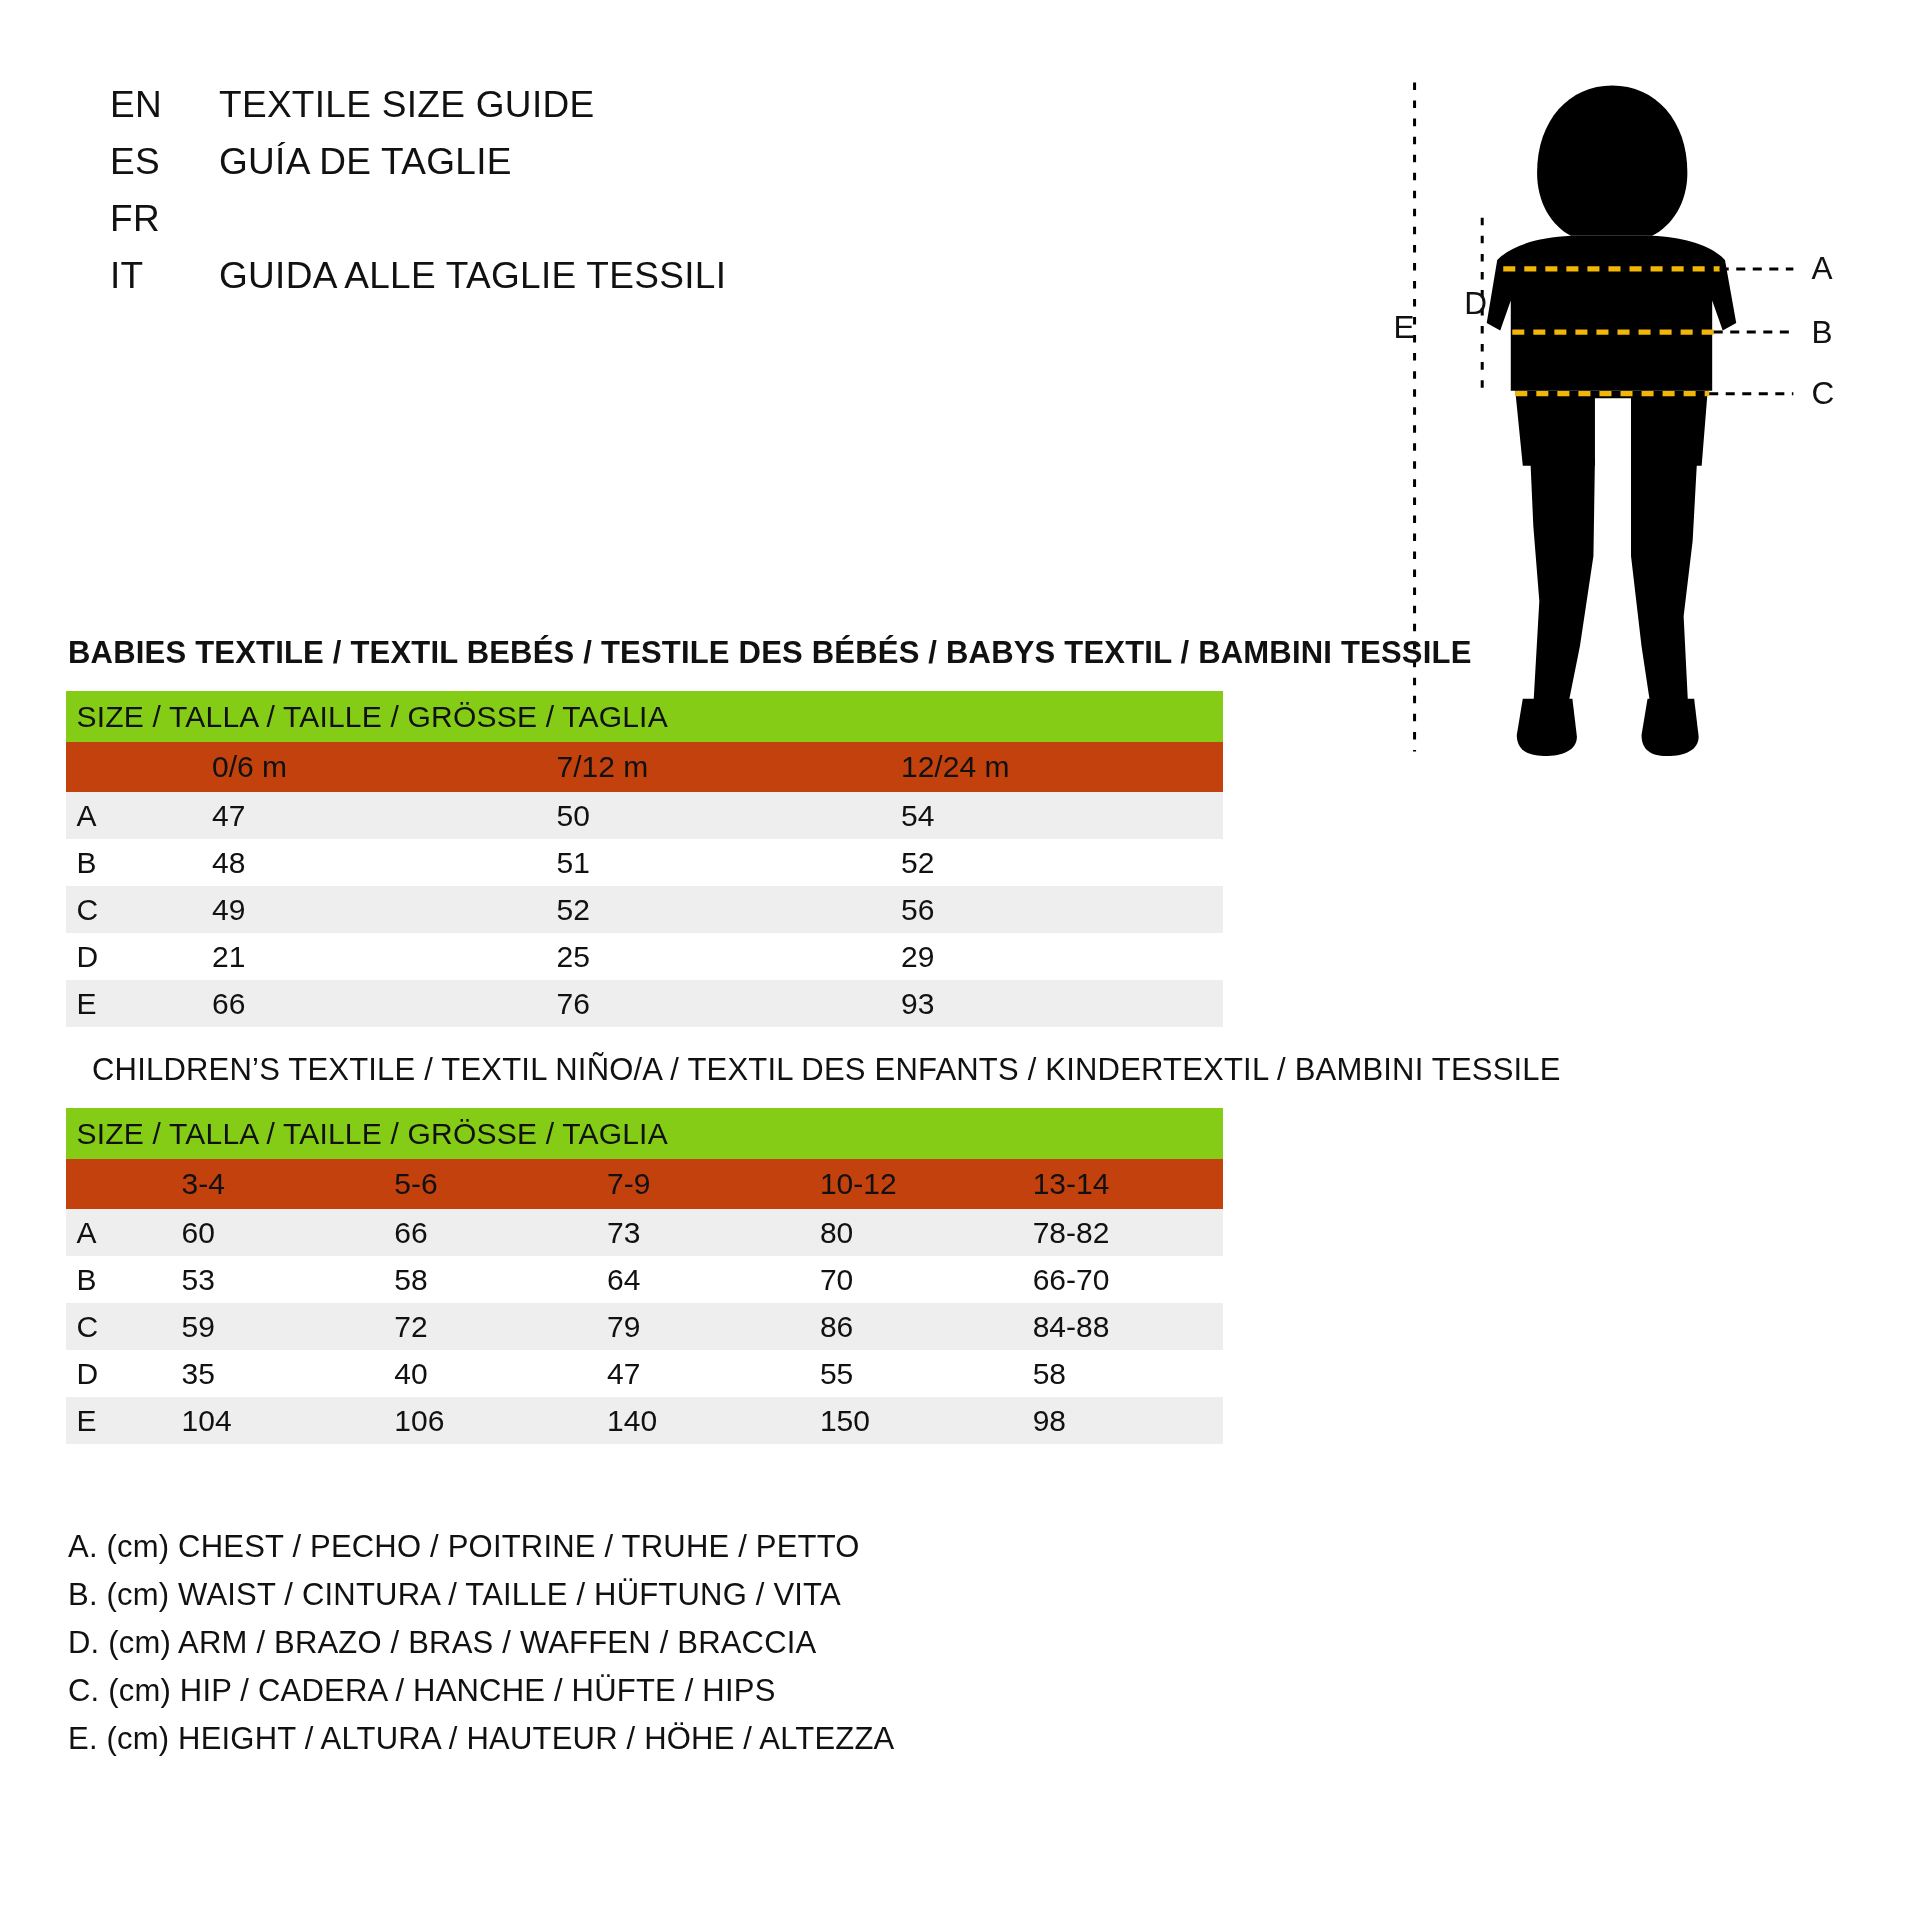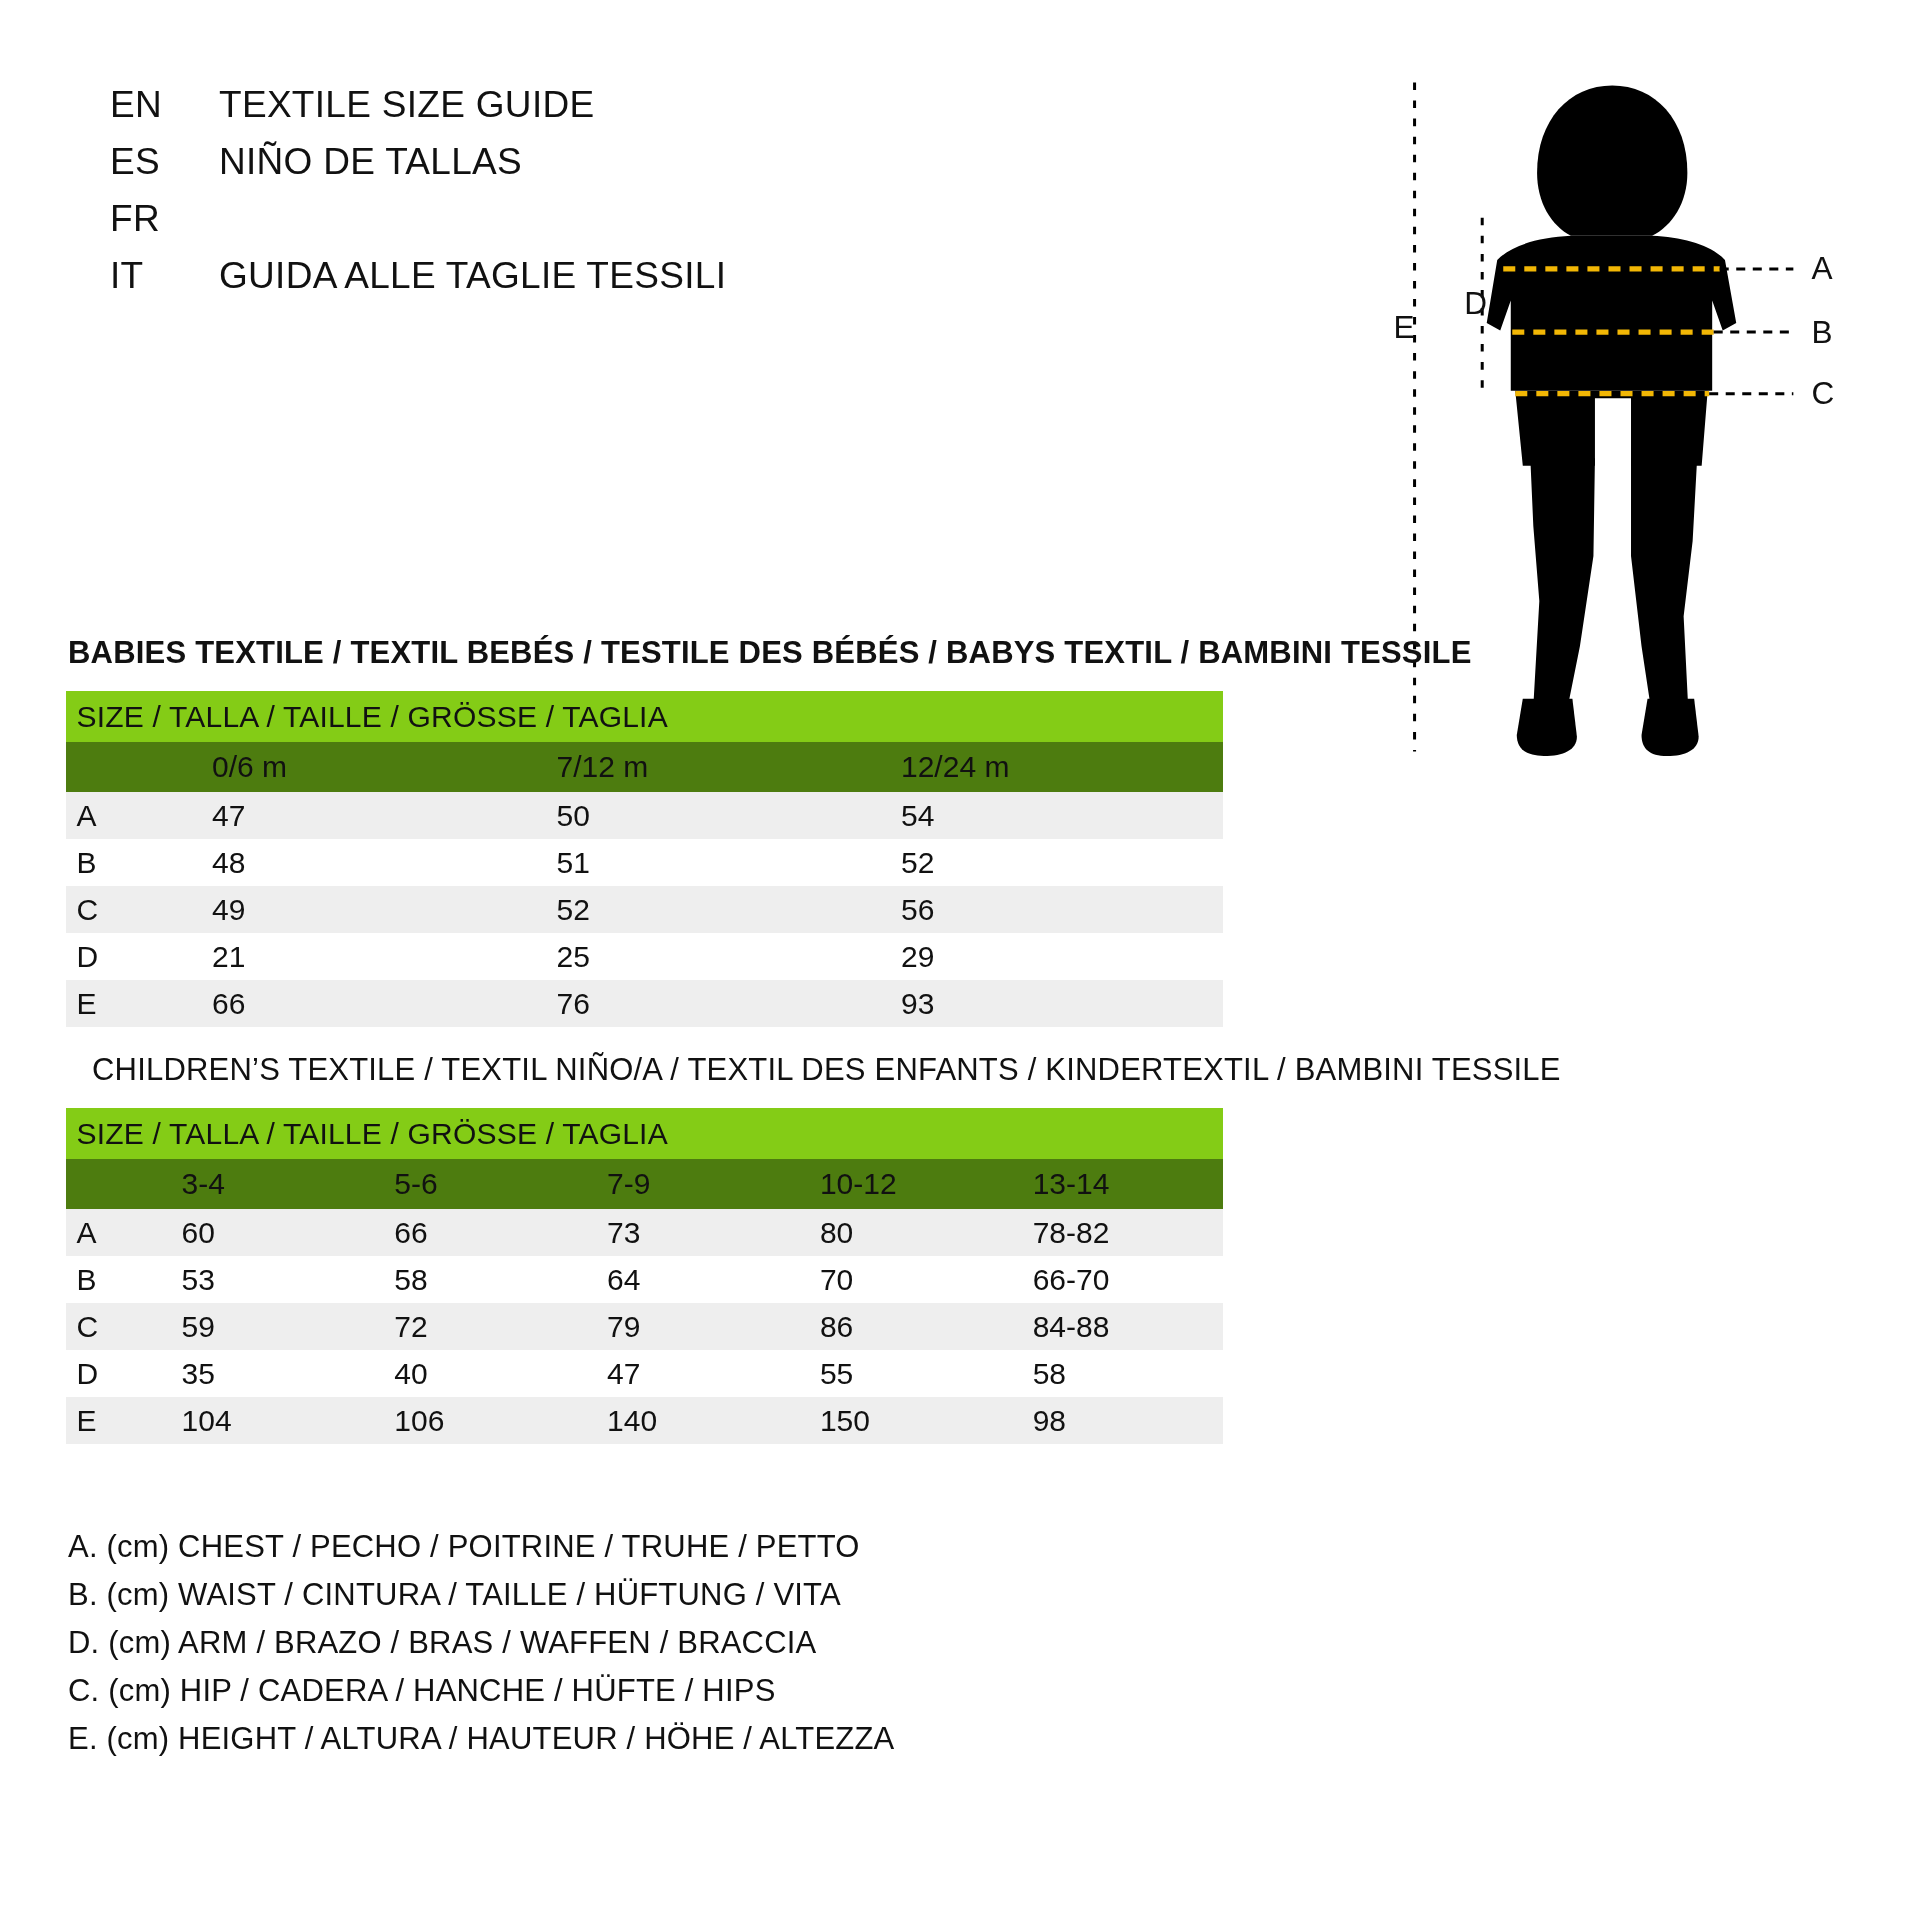--- a/index.html
+++ b/index.html
@@ -83,21 +83,21 @@
     vertical-align: middle;
   }
   .hdr-row th {
     background: #84cc16;
     font-size: 30px;
     height: 51px;
     padding-left: 10.5px;
     letter-spacing: 0.2px;
   }
   .sub-row td {
-    background: #4d7c0f;
+    background: #c2410c;
     height: 50px;
   }
   .data-row.shade td { background: #eeeeee; }
   .data-row.plain td { background: #ffffff; }
 
   .col-label { width: 75px; padding-left: 10.5px !important; }
   .col-val { width: 216px; padding-left: 22.5px !important; }
   .col-val-5 { width: 173px; padding-left: 22.5px !important; }
 
   
@@ -119,21 +119,21 @@
 
 <div class="page">
 
   <div class="lang-block">
     <div class="lang-row">
       <span class="lang-code">EN</span>
       <span class="lang-text">TEXTILE SIZE GUIDE</span>
     </div>
     <div class="lang-row">
       <span class="lang-code">ES</span>
-      <span class="lang-text">NIÑO DE TALLAS</span>
+      <span class="lang-text">GUÍA DE TAGLIE</span>
     </div>
     <div class="lang-row">
       <span class="lang-code">FR</span>
     </div>
     <div class="lang-row">
       <span class="lang-code">IT</span>
       <span class="lang-text">GUIDA ALLE TAGLIE TESSILI</span>
     </div>
   </div>
 

